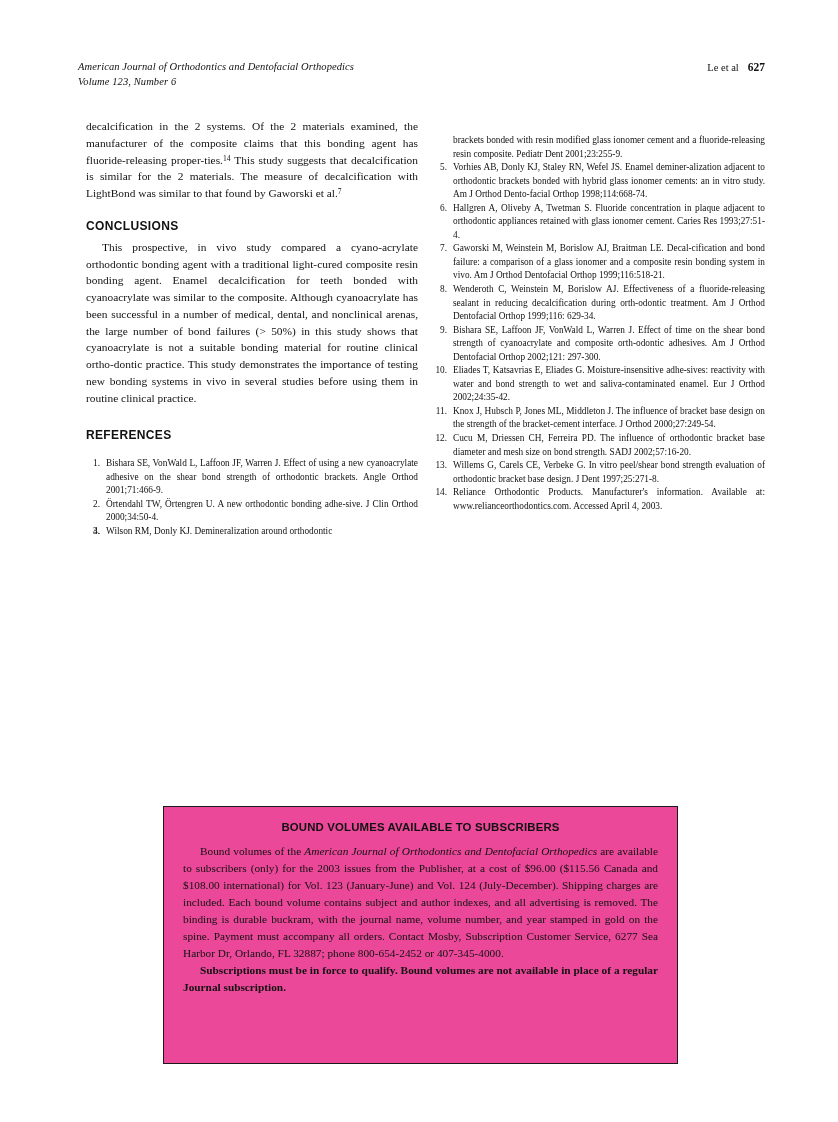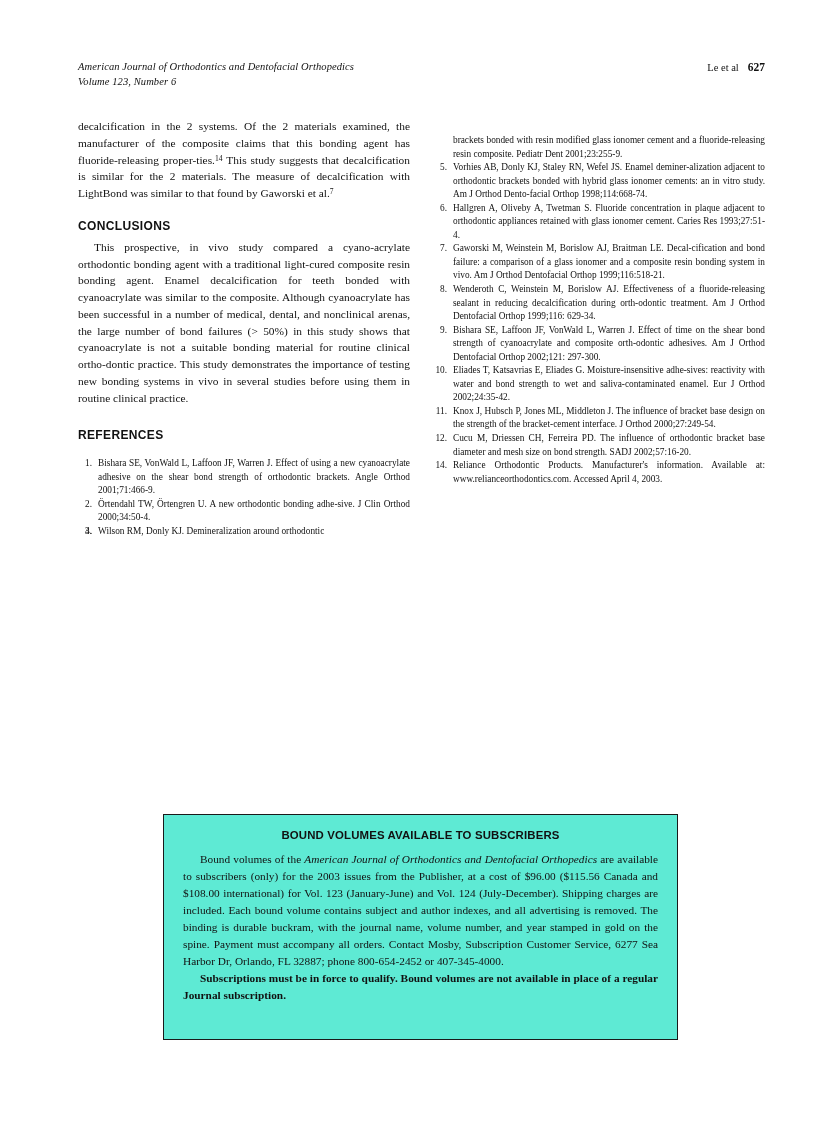--- a/index.html
+++ b/index.html
@@ -59,21 +59,21 @@
     position: absolute;
     left: 78px;
     top: 118px;
     width: 687px;
   }
   .col {
     position: absolute;
     top: 0;
     width: 332px;
   }
-  .col-left  { left: 0; }
+  .col-left  { left: 8px; }
   .col-right { left: 355px; }
 
   p.body {
     margin: 0;
     font-size: 11.4px;
     line-height: 16.75px;
     text-align: justify;
     text-justify: inter-word;
     hyphens: manual;
   }
@@ -127,26 +127,25 @@
     text-align: justify;
     text-justify: inter-word;
   }
 
   
   .announce-box {
     position: absolute;
     left: 163px;
     top: 806px;
     width: 515px;
-    height: 226px;
+    height: 258px;
     border: 1.6px solid #1a1a1a;
     box-sizing: border-box;
-    background: #5eead4;
+    background: #ec4899;
     padding: 14px 19px 0 19px;
-    margin-top: 8px;
   }
   .announce-title {
     margin: 0 0 10px 0;
     text-align: center;
     font-family: "Liberation Sans", sans-serif;
     font-size: 11.4px;
     font-weight: bold;
     letter-spacing: 0.15px;
   }
   .announce-box p {
@@ -207,20 +206,21 @@
 
       <ol class="reflist">
         <li><span class="num">5.</span><span>Vorhies AB, Donly KJ, Staley RN, Wefel JS. Enamel deminer-alization adjacent to orthodontic brackets bonded with hybrid glass ionomer cements: an in vitro study. Am J Orthod Dento-facial Orthop 1998;114:668-74.</span></li>
         <li><span class="num">6.</span><span>Hallgren A, Oliveby A, Twetman S. Fluoride concentration in plaque adjacent to orthodontic appliances retained with glass ionomer cement. Caries Res 1993;27:51-4.</span></li>
         <li><span class="num">7.</span><span>Gaworski M, Weinstein M, Borislow AJ, Braitman LE. Decal-cification and bond failure: a comparison of a glass ionomer and a composite resin bonding system in vivo. Am J Orthod Dentofacial Orthop 1999;116:518-21.</span></li>
         <li><span class="num">8.</span><span>Wenderoth C, Weinstein M, Borislow AJ. Effectiveness of a fluoride-releasing sealant in reducing decalcification during orth-odontic treatment. Am J Orthod Dentofacial Orthop 1999;116: 629-34.</span></li>
         <li><span class="num">9.</span><span>Bishara SE, Laffoon JF, VonWald L, Warren J. Effect of time on the shear bond strength of cyanoacrylate and composite orth-odontic adhesives. Am J Orthod Dentofacial Orthop 2002;121: 297-300.</span></li>
         <li><span class="num">10.</span><span>Eliades T, Katsavrias E, Eliades G. Moisture-insensitive adhe-sives: reactivity with water and bond strength to wet and saliva-contaminated enamel. Eur J Orthod 2002;24:35-42.</span></li>
         <li><span class="num">11.</span><span>Knox J, Hubsch P, Jones ML, Middleton J. The influence of bracket base design on the strength of the bracket-cement interface. J Orthod 2000;27:249-54.</span></li>
         <li><span class="num">12.</span><span>Cucu M, Driessen CH, Ferreira PD. The influence of orthodontic bracket base diameter and mesh size on bond strength. SADJ 2002;57:16-20.</span></li>
+        <li><span class="num">13.</span><span>Willems G, Carels CE, Verbeke G. In vitro peel/shear bond strength evaluation of orthodontic bracket base design. J Dent 1997;25:271-8.</span></li>
         <li><span class="num">14.</span><span>Reliance Orthodontic Products. Manufacturer's information. Available at: www.relianceorthodontics.com. Accessed April 4, 2003.</span></li>
       </ol>
 
     </div>
   </div>
 
   <div class="announce-box">
     <div class="announce-title">BOUND VOLUMES AVAILABLE TO SUBSCRIBERS</div>
     <p><span>Bound volumes of the </span><em>American Journal of Orthodontics and Dentofacial Orthopedics</em><span> are available to subscribers (only) for the 2003 issues from the Publisher, at a cost of $96.00 ($115.56 Canada and $108.00 international) for Vol. 123 (January-June) and Vol. 124 (July-December). Shipping charges are included. Each bound volume contains subject and author indexes, and all advertising is removed. The binding is durable buckram, with the journal name, volume number, and year stamped in gold on the spine. Payment must accompany all orders. Contact Mosby, Subscription Customer Service, 6277 Sea Harbor Dr, Orlando, FL 32887; phone 800-654-2452 or 407-345-4000.</span></p>
     <p class="bold">Subscriptions must be in force to qualify. Bound volumes are not available in place of a regular Journal subscription.</p>

